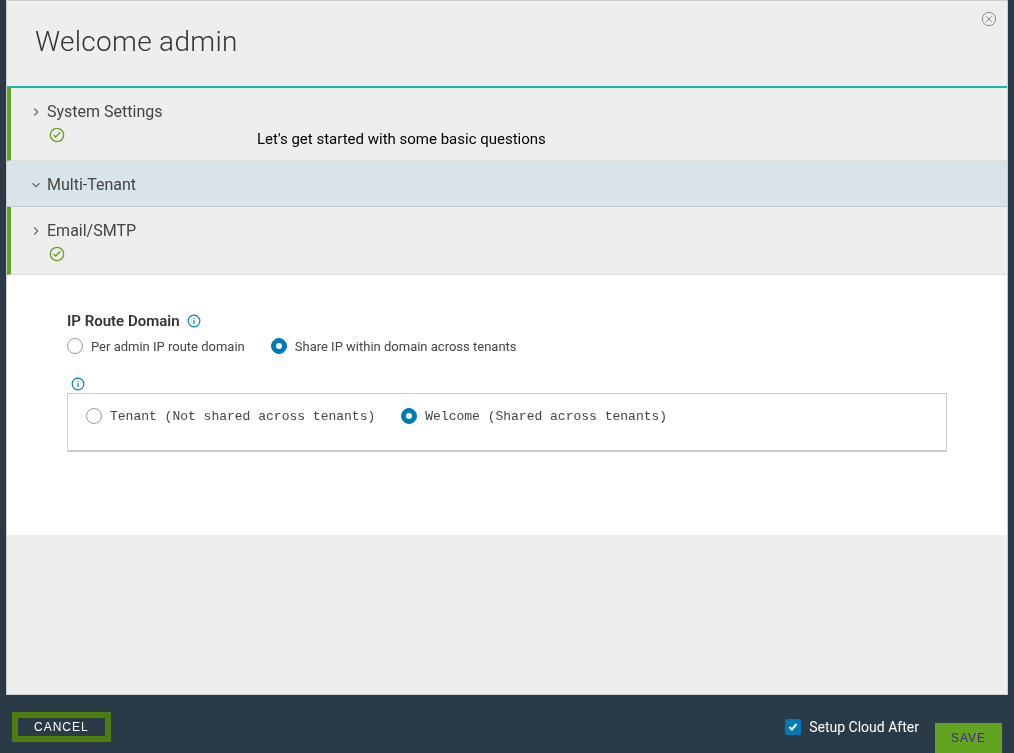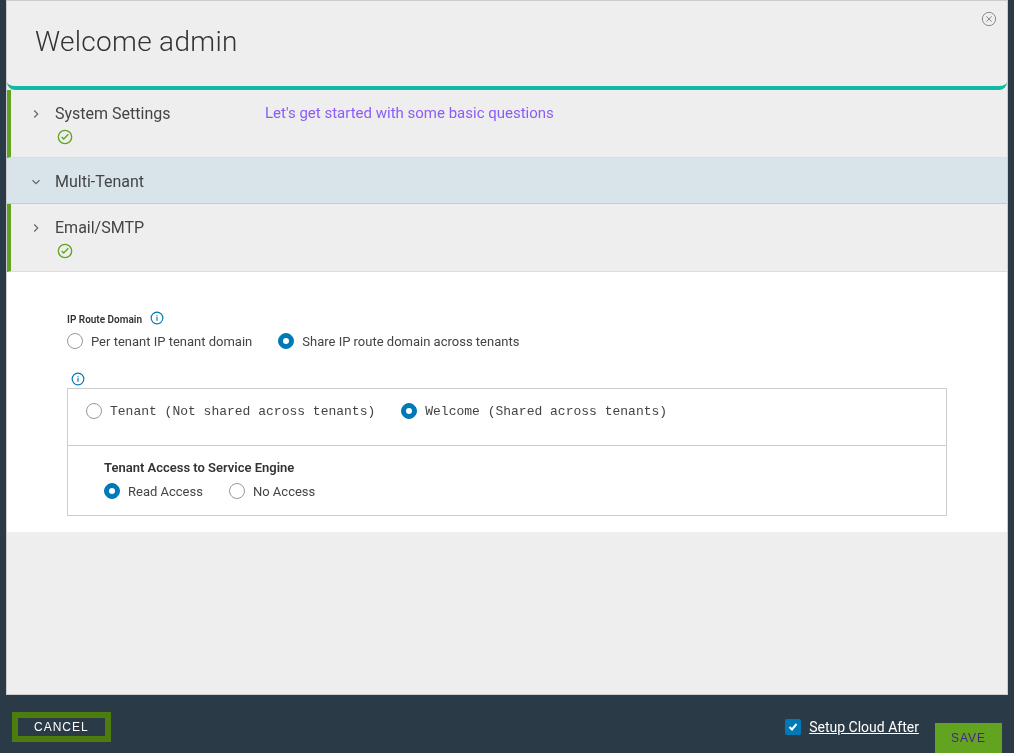--- a/index.html
+++ b/index.html
@@ -19,23 +19,22 @@
       position: absolute;
       top: 0;
       left: 6px;
       right: 6px;
       background: #eee;
       height: 695px;
       border: 1px solid #ccc;
     }
     .header {
       padding: 24px 28px 28px 28px;
-      border-bottom: 4px solid #14b8a6;
+      border-bottom: 2px solid #14b8a6;
       position: relative;
-      border-radius: 8px;
     }
     .header-title {
       font-size: 28px;
       font-weight: 300;
       color: #333;
       letter-spacing: 0.3px;
     }
     .close-icon {
       position: absolute;
       top: 10px;
@@ -65,51 +64,52 @@
     }
     .chevron {
       width: 14px;
       height: 14px;
       margin-top: 2px;
       flex-shrink: 0;
       color: #666;
     }
     .acc-label-col {
       width: 210px;
-      margin-left: 12px;
+      margin-left: 4px;
       flex-shrink: 0;
     }
     .acc-label {
       font-size: 16px;
       color: #444;
       font-weight: 400;
     }
     .acc-desc {
       font-size: 15px;
-      color: #8b5cf6;
+      color: #000000;
       font-weight: 400;
+      margin-top: 28px;
     }
     .check-ok {
       width: 16px;
       height: 16px;
       margin-top: 6px;
       margin-left: 2px;
       color: #62a420;
     }
     .panel-body {
       background: #fff;
       padding: 36px 60px 30px 60px;
       height: 260px;
     }
     .panel-below {
       background: #eee;
       height: 120px;
     }
     .field-label {
-      font-size: 10px;
+      font-size: 15px;
       font-weight: 600;
       color: #333;
       display: inline-block;
       margin-bottom: 8px;
     }
     .info-icon {
       width: 14px;
       height: 14px;
       display: inline-block;
       vertical-align: -2px;
@@ -205,21 +205,20 @@
       margin-top: 21px;
     }
     .spacer { flex: 1; }
     .setup-cloud {
       display: flex;
       align-items: center;
       gap: 8px;
       color: #fff;
       font-size: 14px;
       margin-left: 8px;
-      text-decoration: underline;
     }
     .checkbox {
       width: 16px;
       height: 16px;
       background: #0079b8;
       border-radius: 2px;
       display: flex;
       align-items: center;
       justify-content: center;
       color: #fff;
@@ -298,25 +297,25 @@
       <span class="field-label">IP Route Domain</span>
       <span class="info-icon">
         <svg viewBox="0 0 24 24" fill="none" stroke="currentColor" stroke-width="2">
             <circle cx="12" cy="12" r="10"></circle>
             <path d="M12 8v.01M12 11v5" stroke-linecap="round"></path>
           </svg>
       </span>
       <div class="radio-row">
         <label class="radio-opt">
           <span class="radio-circle"></span>
-          <span class="radio-lbl">Per tenant IP tenant domain</span>
+          <span class="radio-lbl">Per admin IP route domain</span>
         </label>
         <label class="radio-opt">
           <span class="radio-circle selected"></span>
-          <span class="radio-lbl">Share IP route domain across tenants</span>
+          <span class="radio-lbl">Share IP within domain across tenants</span>
         </label>
       </div>
     </div>
 
     <div>
       <span class="info-icon">
         <svg viewBox="0 0 24 24" fill="none" stroke="currentColor" stroke-width="2">
             <circle cx="12" cy="12" r="10"></circle>
             <path d="M12 8v.01M12 11v5" stroke-linecap="round"></path>
           </svg>
@@ -328,33 +327,20 @@
             <label class="radio-opt">
               <span class="radio-circle"></span>
               <span class="radio-lbl">Tenant (Not shared across tenants)</span>
             </label>
             <label class="radio-opt">
               <span class="radio-circle selected"></span>
               <span class="radio-lbl">Welcome (Shared across tenants)</span>
             </label>
           </div>
         </div>
-        <div class="box-bottom">
-          <div class="sub-heading">Tenant Access to Service Engine</div>
-          <div class="radio-row" style="margin-bottom:0;">
-            <label class="radio-opt">
-              <span class="radio-circle selected"></span>
-              <span class="radio-lbl">Read Access</span>
-            </label>
-            <label class="radio-opt">
-              <span class="radio-circle"></span>
-              <span class="radio-lbl">No Access</span>
-            </label>
-          </div>
-        </div>
       </div>
     </div>
 
   </div>
 
   <div class="panel-below"></div>
 
 </div>
 
 <div class="footer">

